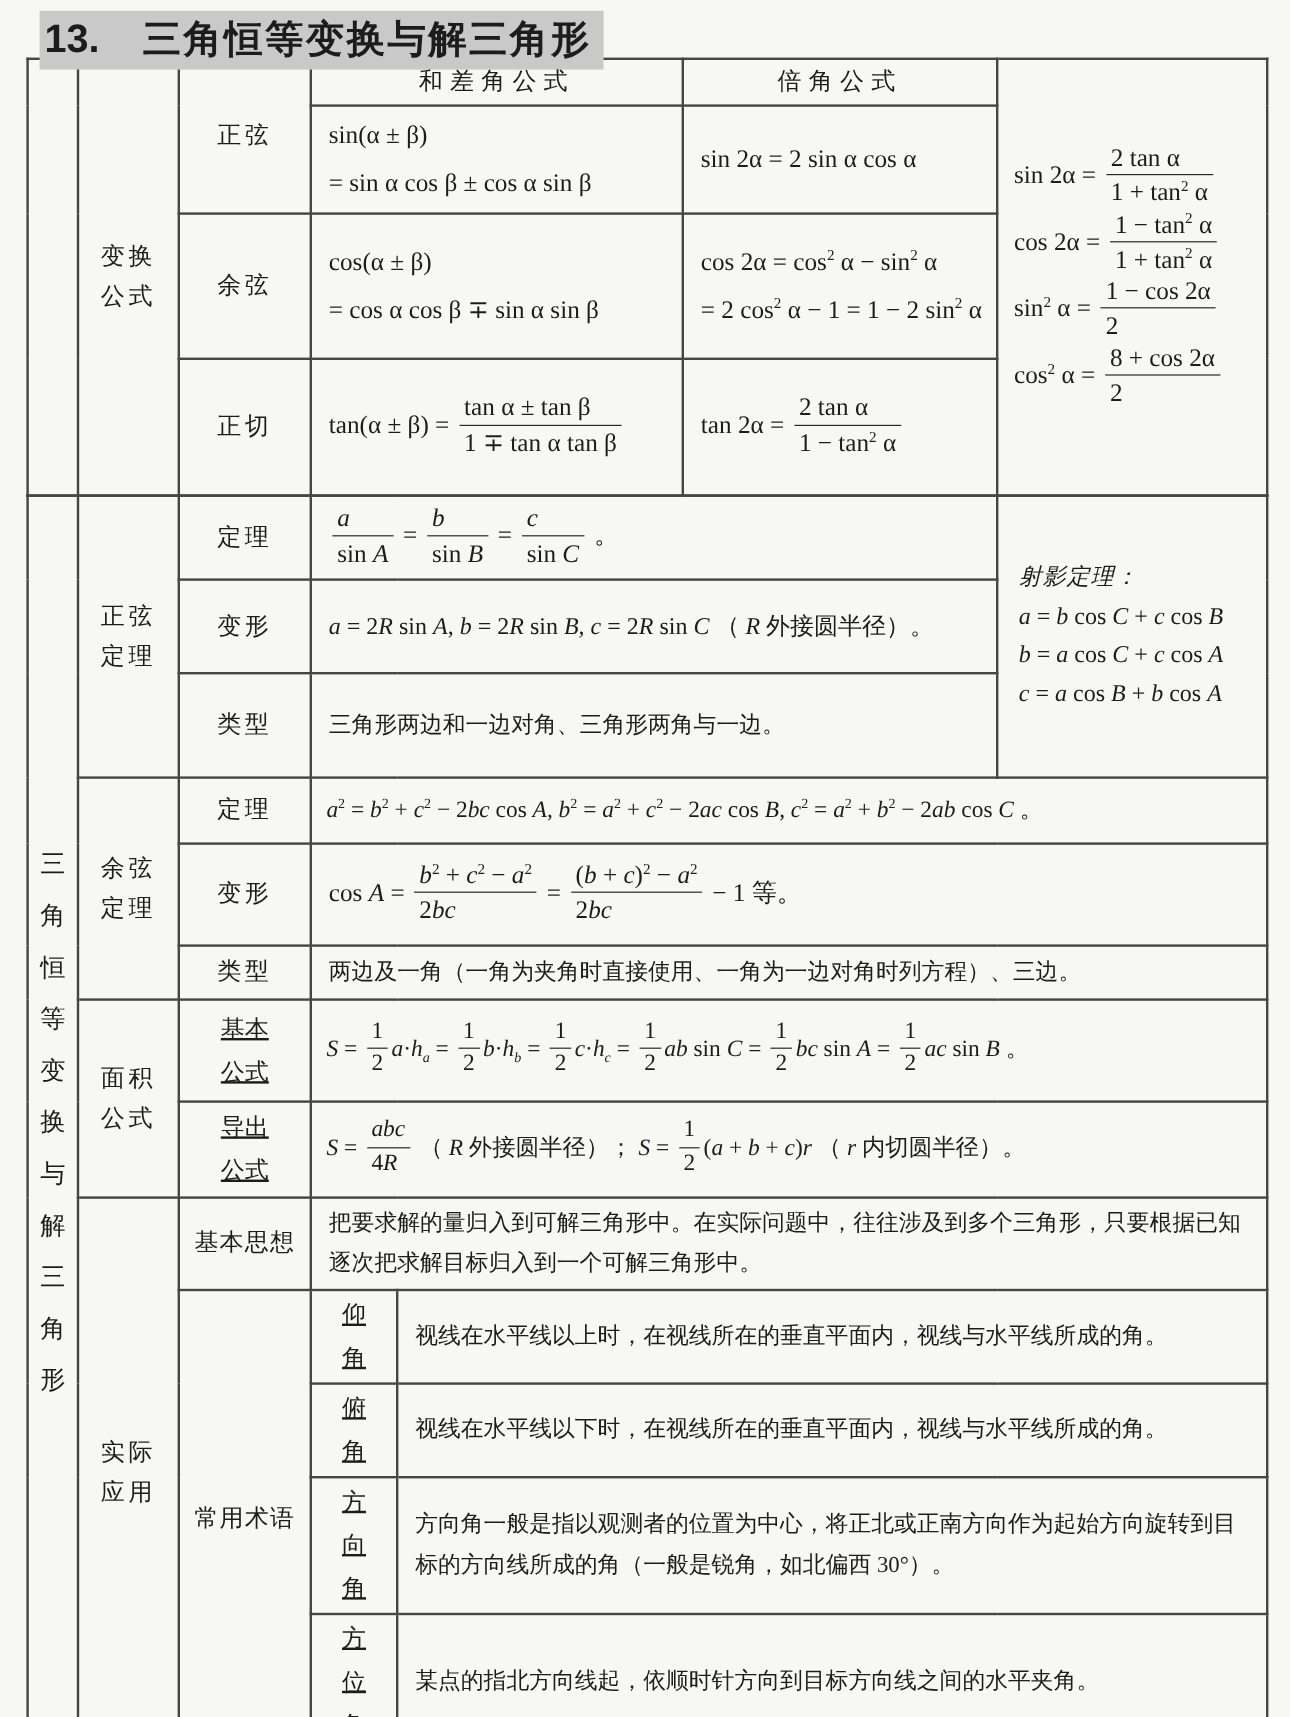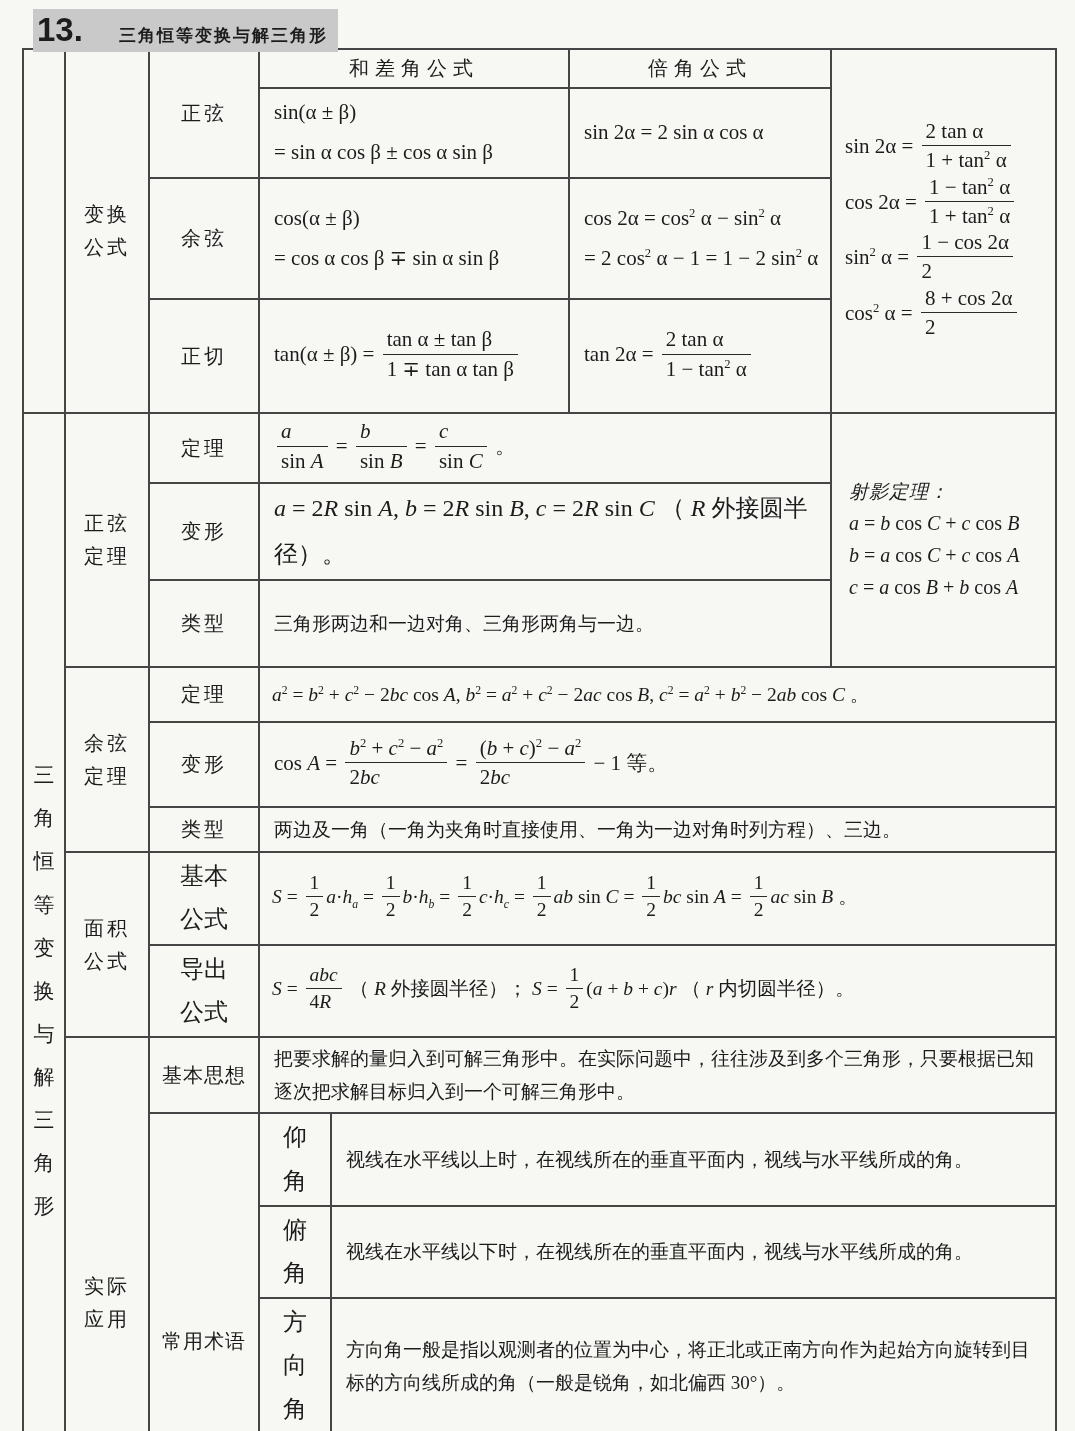--- a/index.html
+++ b/index.html
@@ -3,29 +3,29 @@
 <meta charset="utf-8">
 <style>
   html,body{margin:0;padding:0;background:#f7f7f4;}
   body{width:1075px;height:1431px;overflow:hidden;
        font-family:"Liberation Serif","DejaVu Serif",serif;color:#1c1c1c;}
   
   .titlebar{padding:9px 0 0 33px;height:39px;}
   .titlebar .hl{background:#c9c9c9;display:inline-block;padding:2px 10px 3px 4px;}
   .titlebar .num{font-family:"Liberation Sans","DejaVu Sans",sans-serif;
                  font-weight:bold;font-size:33px;margin-right:36px;}
-  .titlebar .ttl{font-weight:bold;font-size:17px;letter-spacing:2px;}
+  .titlebar .ttl{font-weight:bold;font-size:32px;letter-spacing:2px;}
   
   .tblwrap{margin-left:22px;width:1033px;}
   table{border-collapse:collapse;table-layout:fixed;width:1033px;}
   td{border:2px solid #454545;vertical-align:middle;padding:2px 4px;overflow:hidden;}
   #tbot{margin-top:-2px;}
   
   .lbl{text-align:center;font-size:20px;letter-spacing:3px;white-space:pre-line;line-height:1.65;}
-  .vlbl{text-align:center;font-size:24px;white-space:pre-line;line-height:1.8;}
+  .vlbl{text-align:center;font-size:20px;white-space:pre-line;line-height:1.8;text-decoration:underline;}
   .sidettl{text-align:center;font-size:21px;font-weight:500;white-space:pre-line;line-height:2.05;letter-spacing:0;}
   
   .fm{font-size:21px;padding-left:14px;line-height:1.9;}
   .fm2{font-size:19.5px;padding-left:12px;line-height:1.8;}
   .nowrap{white-space:nowrap;}
   .txt{font-size:19px;padding:4px 10px 4px 14px;line-height:1.75;}
   sup,sub{font-size:60%;line-height:0;}
   i{font-style:italic;}
   
   .fr{display:inline-block;vertical-align:middle;text-align:left;margin:0 3px;line-height:1.25;transform:translateY(-2px);}
@@ -119,21 +119,21 @@
         <div class="proj">
           <div class="projt">射影定理：</div>
           <div><i>a</i> = <i>b</i> cos <i>C</i> + <i>c</i> cos <i>B</i></div>
           <div><i>b</i> = <i>a</i> cos <i>C</i> + <i>c</i> cos <i>A</i></div>
           <div><i>c</i> = <i>a</i> cos <i>B</i> + <i>b</i> cos <i>A</i></div>
         </div>
       </td>
     </tr>
     <tr style="height:78px">
       <td class="lbl">变形</td>
-      <td colspan="2" class="fm" style="font-size:24px"><i>a</i> = 2<i>R</i> sin <i>A</i>, <i>b</i> = 2<i>R</i> sin <i>B</i>, <i>c</i> = 2<i>R</i> sin <i>C</i> （ <i>R</i> 外接圆半径）。</td>
+      <td colspan="2" class="fm" style="font-size:20px"><i>a</i> = 2<i>R</i> sin <i>A</i>, <i>b</i> = 2<i>R</i> sin <i>B</i>, <i>c</i> = 2<i>R</i> sin <i>C</i> （ <i>R</i> 外接圆半径）。</td>
     </tr>
     <tr style="height:87px">
       <td class="lbl">类型</td>
       <td colspan="2" class="txt">三角形两边和一边对角、三角形两角与一边。</td>
     </tr>
 
     <tr style="height:55px">
       <td rowspan="3" class="lbl">余弦
 定理</td>
       <td class="lbl">定理</td>

